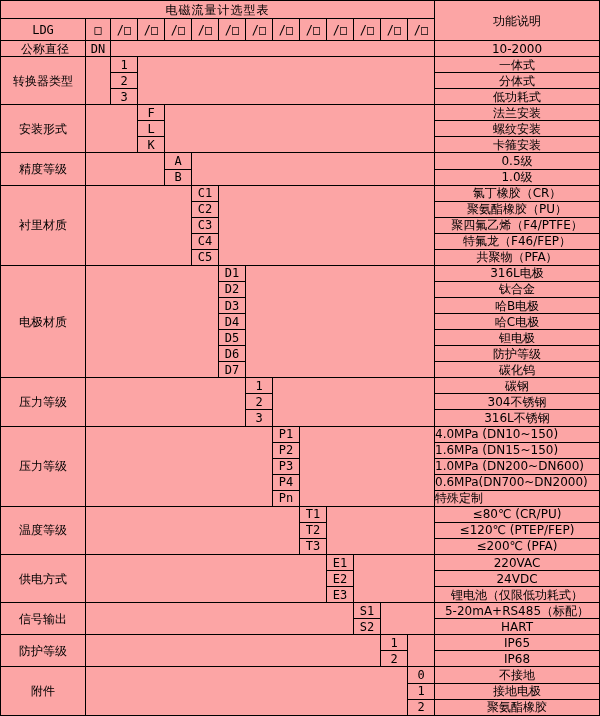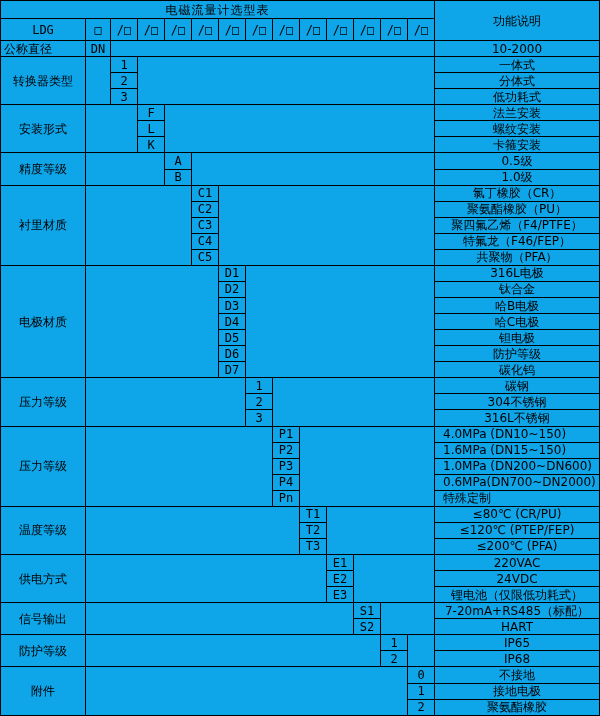--- a/index.html
+++ b/index.html
@@ -3,43 +3,43 @@
 <meta charset="utf-8">
 <style>
   html, body { margin: 0; padding: 0; }
   body {
     width: 600px; height: 716px; background: #fff; color: #000;
     font-family: "DejaVu Sans", "Liberation Sans", sans-serif;
   }
   table.sel {
     width: 600px; height: 716px;
     border-collapse: collapse; table-layout: fixed;
-    background: #0ea5e9;
+    background: #fca5a5;
   }
   table.sel td {
     border: 1px solid #000;
     padding: 0;
     font-size: 12px;
     line-height: 1;
     text-align: center;
     vertical-align: middle;
     white-space: nowrap;
     overflow: hidden;
   }
   tr.r-title { height: 18px; }
   tr.r-code  { height: 22px; margin-top: 24px; }
   td.title   { font-size: 13px; letter-spacing: 1px; }
   td.fn      { font-size: 13px; }
   td.ldg     { text-align: left; padding-left: 4px;
                font-family: "DejaVu Sans Mono", monospace; }
   td.code    { font-family: "DejaVu Sans Mono", monospace; font-size: 12px; }
   td.label   { font-size: 12.5px; }
-  td.label.left { text-align: left; padding-left: 3px; }
+  td.label.left { text-align: left; padding-left: 20px; }
   td.desc    { font-size: 12px; margin-left: 29px; }
-  td.desc.left { text-align: left; padding-left: 8px; }
+  td.desc.left { text-align: left; padding-left: 0; }
   col.c-label { width: 85px; }
   col.c-dn    { width: 25px; }
   col.c-code  { width: 27px; }
   col.c-desc  { width: auto; }
 </style>
 </head>
 <body>
 
 <table class="sel">
   <colgroup>
@@ -249,21 +249,21 @@
       </tr>
       <tr>
         <td class="code">E3</td>
         <td class="desc">锂电池（仅限低功耗式）</td>
       </tr>
       <tr>
         <td class="label" rowspan="2">信号输出</td>
         <td colspan="10" rowspan="2"></td>
         <td class="code">S1</td>
         <td colspan="2" rowspan="2"></td>
-        <td class="desc">7-20mA+RS485（标配）</td>
+        <td class="desc">5-20mA+RS485（标配）</td>
       </tr>
       <tr>
         <td class="code">S2</td>
         <td class="desc">HART</td>
       </tr>
       <tr>
         <td class="label" rowspan="2">防护等级</td>
         <td colspan="11" rowspan="2"></td>
         <td class="code">1</td>
         <td colspan="1" rowspan="2"></td>

